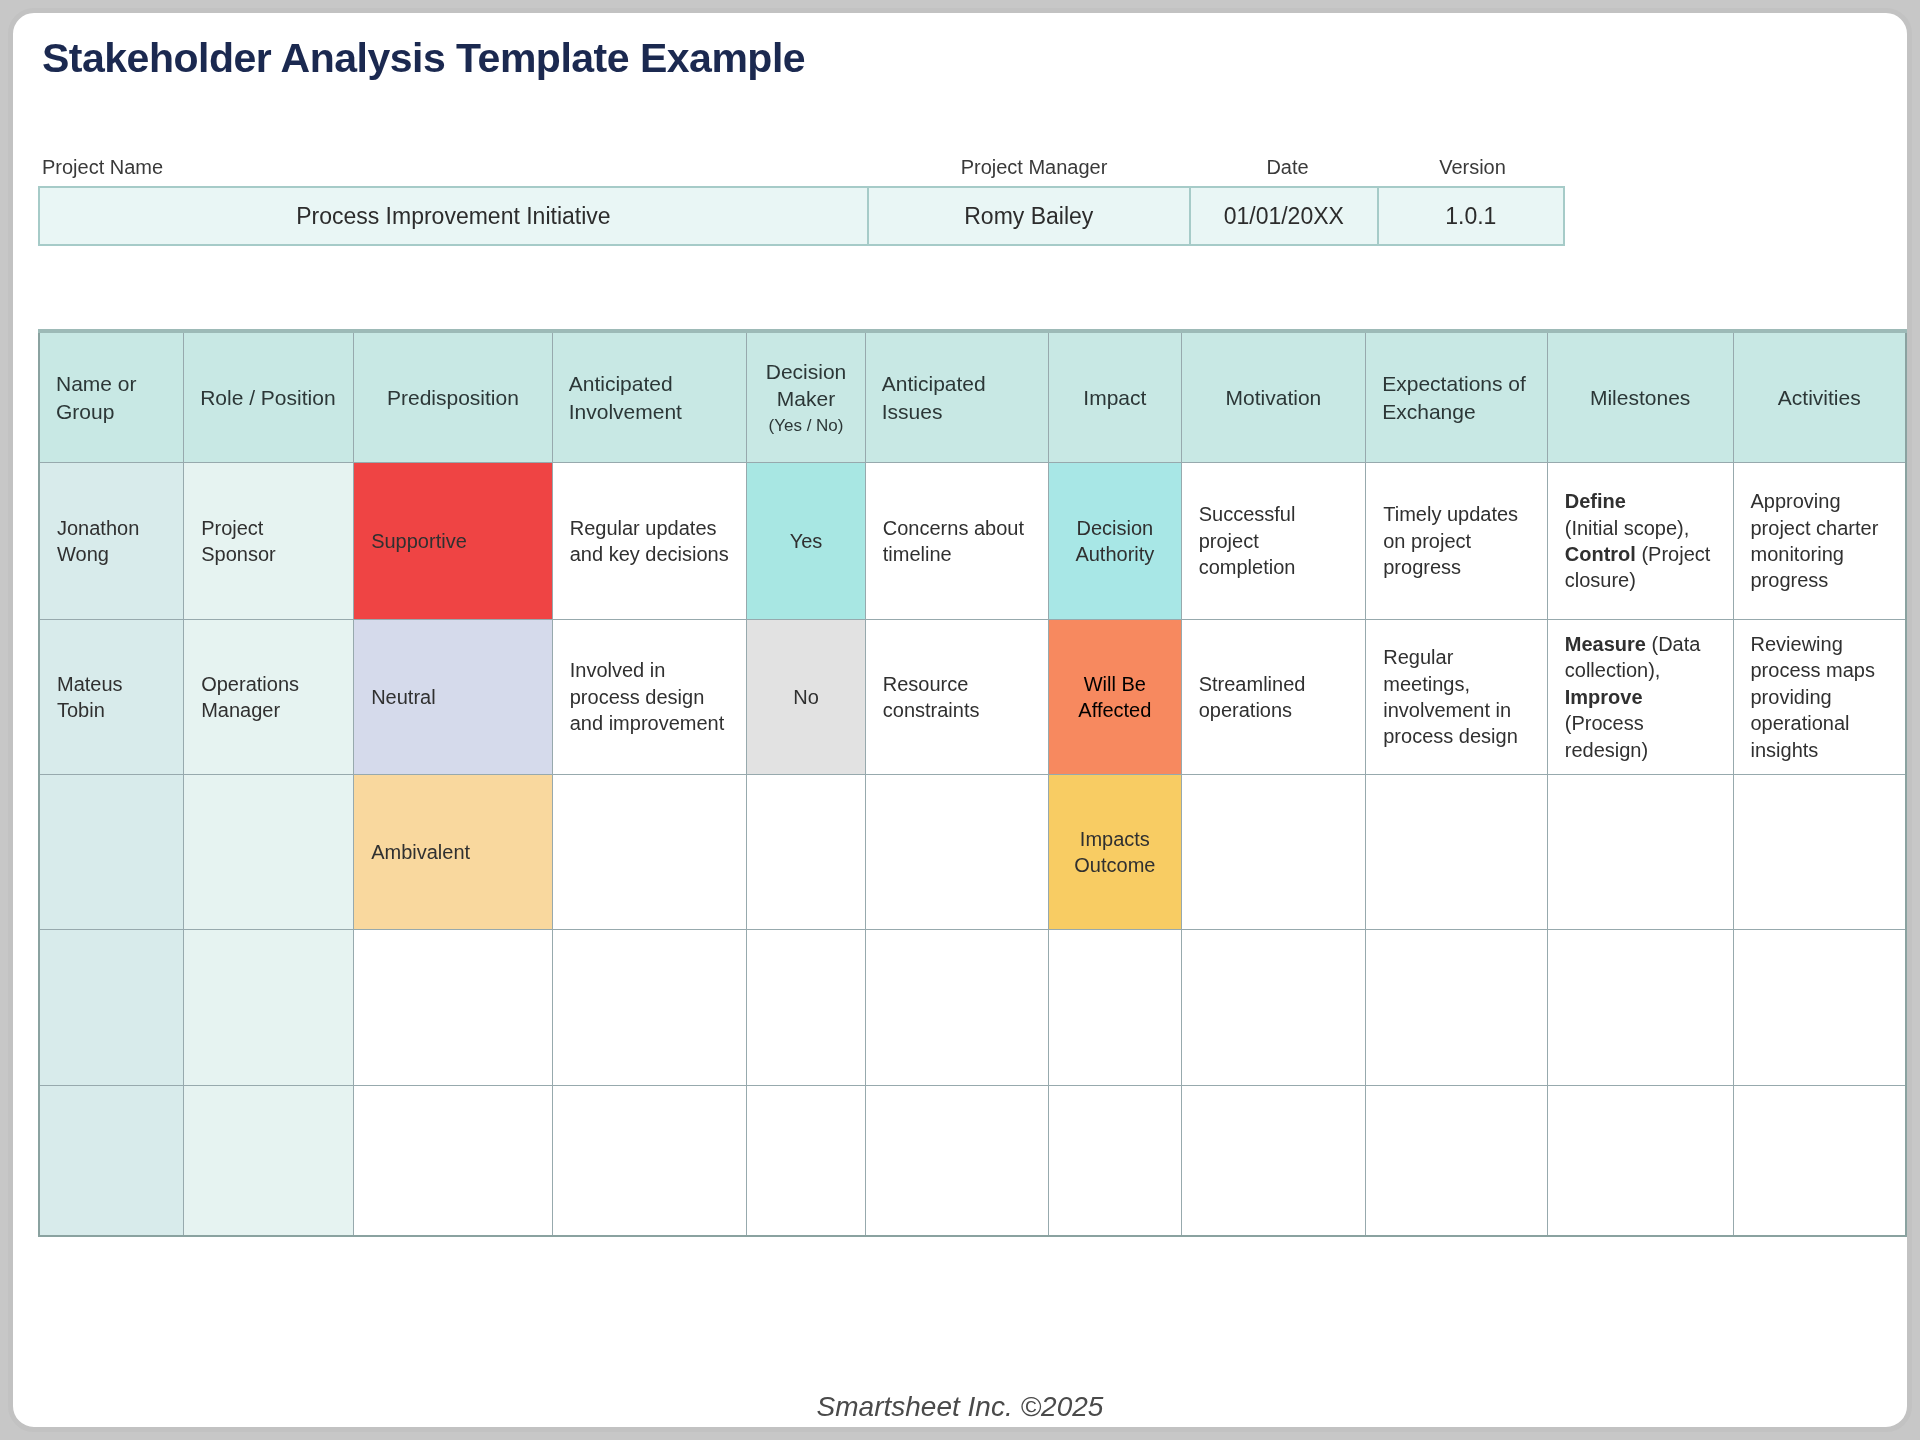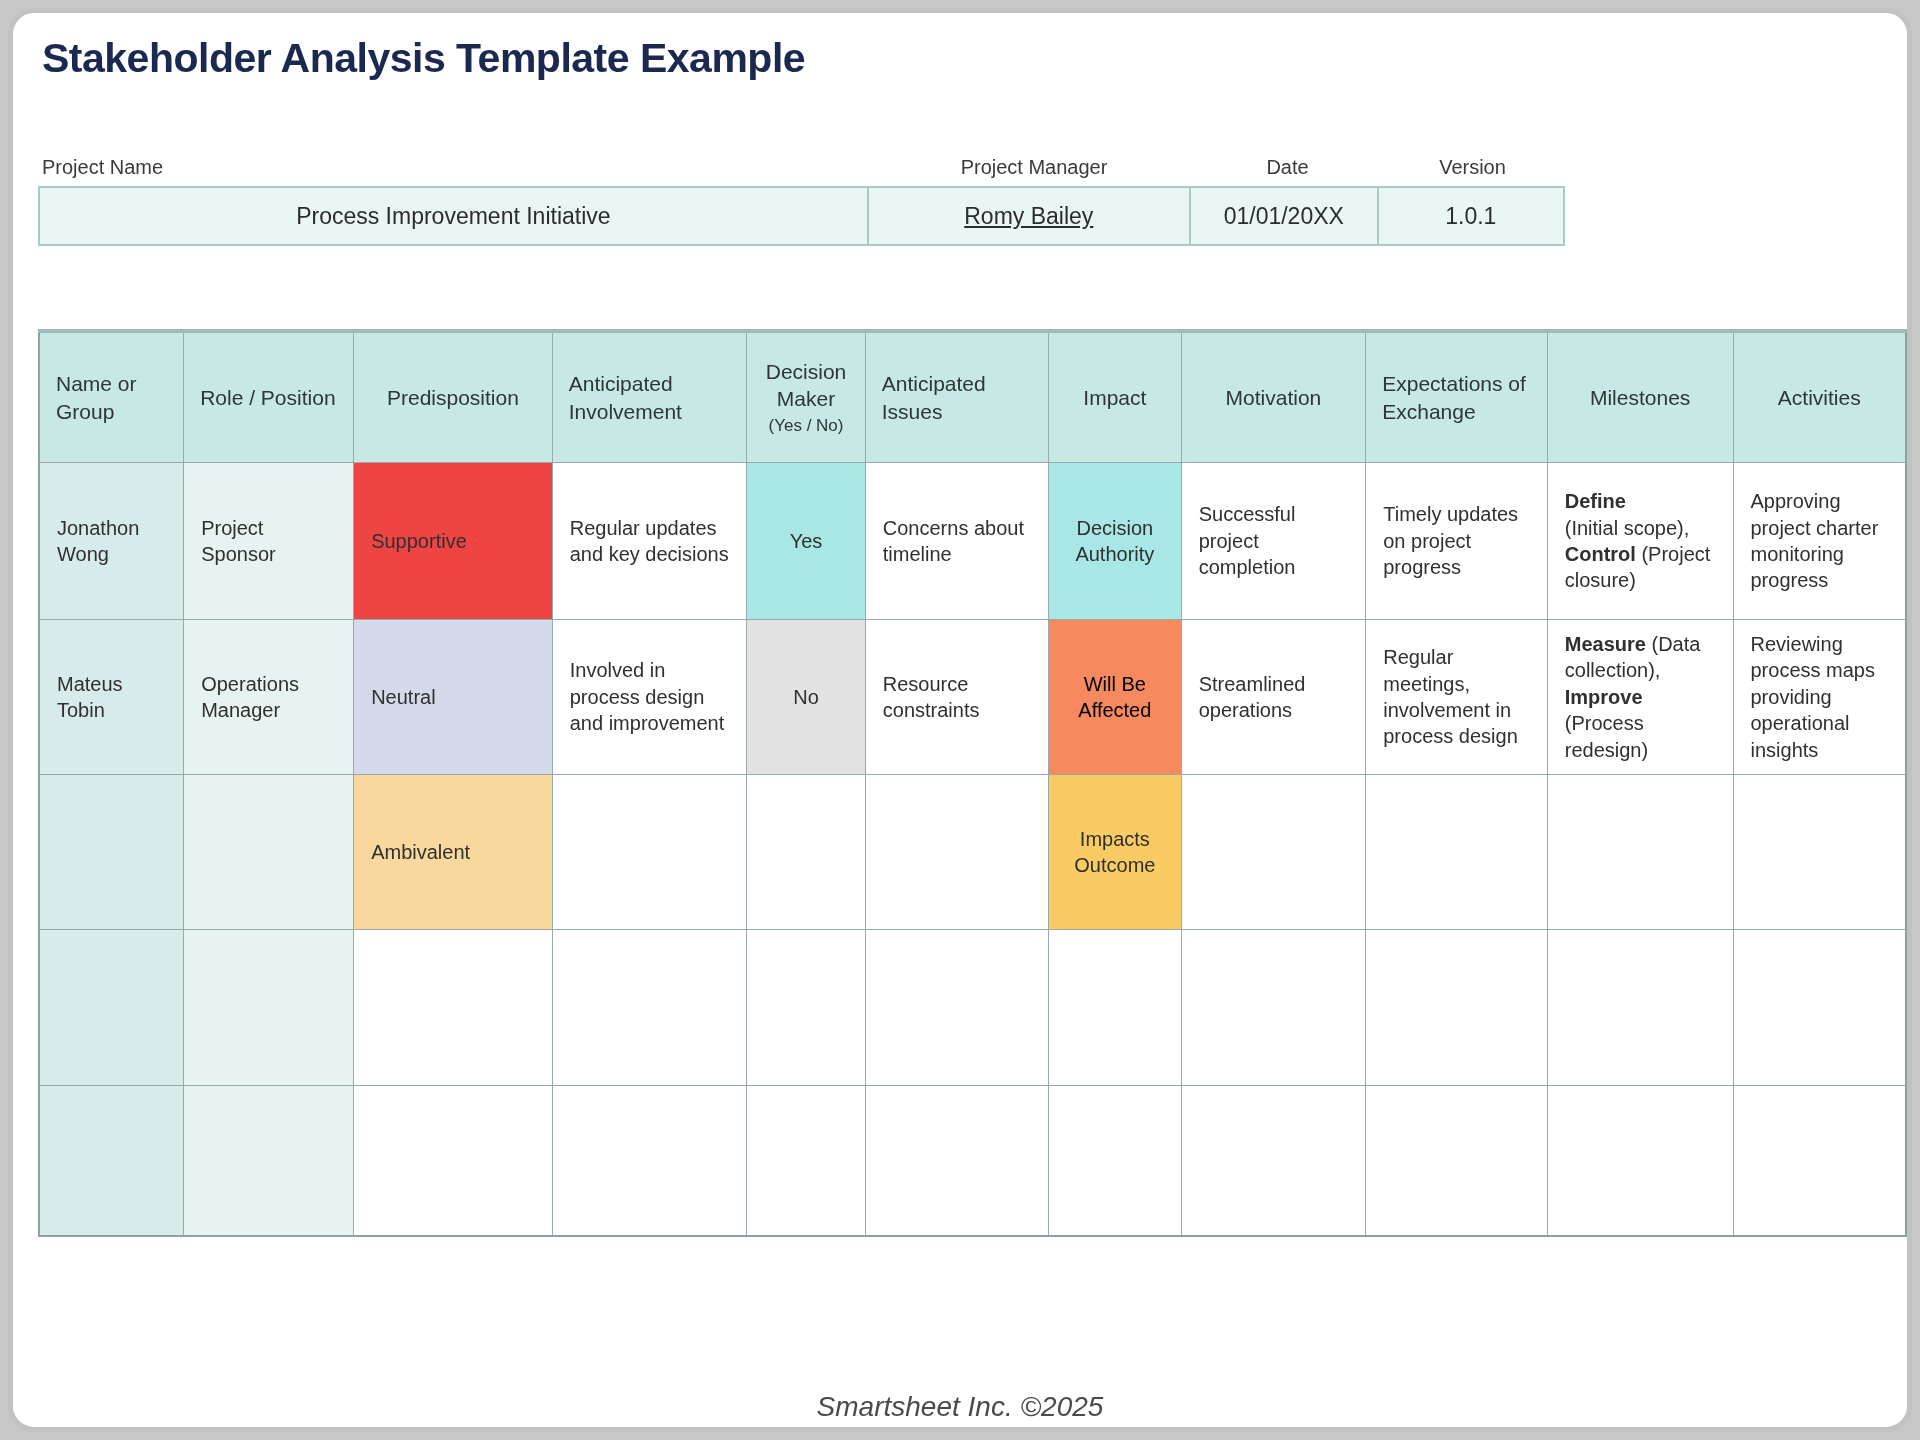--- a/index.html
+++ b/index.html
@@ -28,21 +28,21 @@
   .lbl-manager{left:835px;width:322px;text-align:center;}
   .lbl-date{left:1157px;width:185px;text-align:center;}
   .lbl-version{left:1342px;width:185px;text-align:center;}
   table.info-table{border-collapse:collapse;table-layout:fixed;}
   table.info-table td{
     border:2px solid #a6cbc8;height:54px;
     font-size:23px;color:#2c2c2c;vertical-align:middle;
     background:var(--info-bg,#e9f6f5);text-align:center;overflow:hidden;white-space:nowrap;
   }
   td.info-name{width:835px;background:#ffffff;text-align:left;font-size:25px;}
-  td.info-pm{width:322px;text-decoration:underline;}
+  td.info-pm{width:322px;}
   td.info-date{width:185px;}
   td.info-version{width:185px;}
   
   table.main-table{
     position:absolute;left:25px;top:316px;
     border-collapse:collapse;table-layout:fixed;
     border:2px solid #8aa2a0;border-top:4px solid #9dbab7;
   }
   .main-table th,.main-table td{border:1px solid #97a9ad;overflow:hidden;}
   .main-table th{

